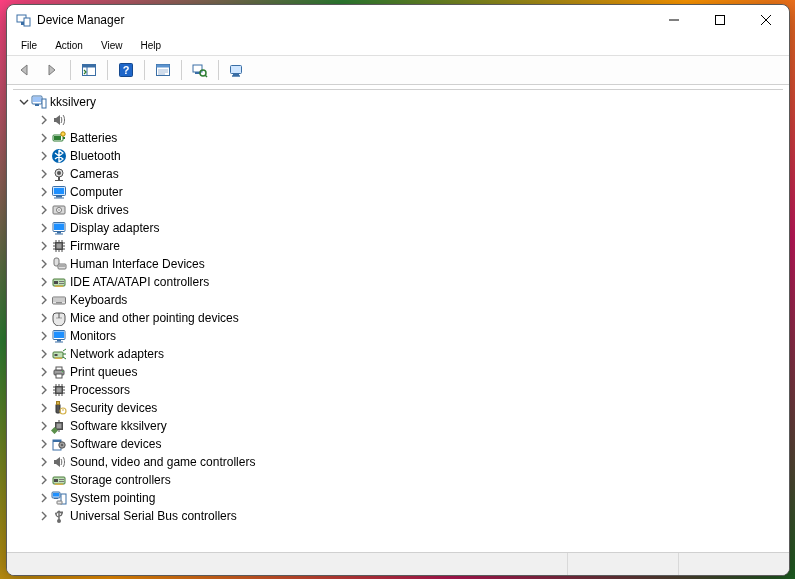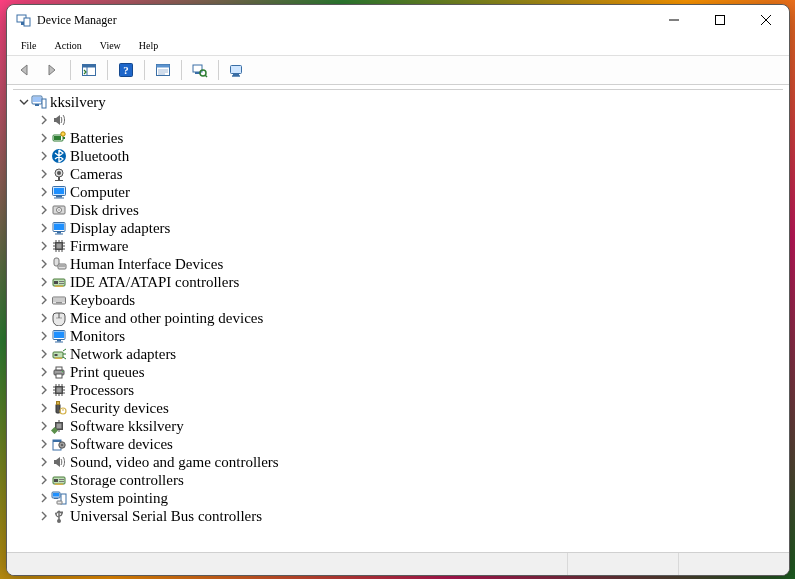--- a/index.html
+++ b/index.html
@@ -10,21 +10,20 @@
     overflow: hidden;
     font-family: "Segoe UI", Tahoma, sans-serif;
     font-size: 12px;
     color: #000;
   }
   .desktop {
     width: 795px;
     height: 579px;
     background: linear-gradient(135deg, #ff4081 0%, #2e7d32 25%, #ff9800 50%, #c2185b 75%, #1b5e20 100%);
     position: relative;
-    font-family: Liberation Serif, serif;
   }
   .window {
     position: absolute;
     left: 6px;
     top: 4px;
     width: 782px;
     height: 570px;
     background: #ffffff;
     border: 1px solid #5a5a5a;
     border-radius: 8px;
@@ -113,21 +112,21 @@
     width: 14px; height: 14px;
     display: inline-flex; align-items: center; justify-content: center;
     color: #6b6b6b;
     font-size: 10px;
     cursor: default;
   }
   .node-ico {
     width: 16px; height: 16px; margin: 0 3px 0 0;
     display: inline-flex; align-items: center; justify-content: center;
   }
-  .node-label { font-size: 15px; }
+  .node-label { font-size: 12px; }
   .tree-children { padding-left: 20px; }
   .statusbar {
     height: 22px;
     border-top: 1px solid #d0d0d0;
     background: #f0f0f0;
     display: flex;
   }
   .status-seg {
     border-right: 1px solid #d9d9d9;
     height: 100%;

